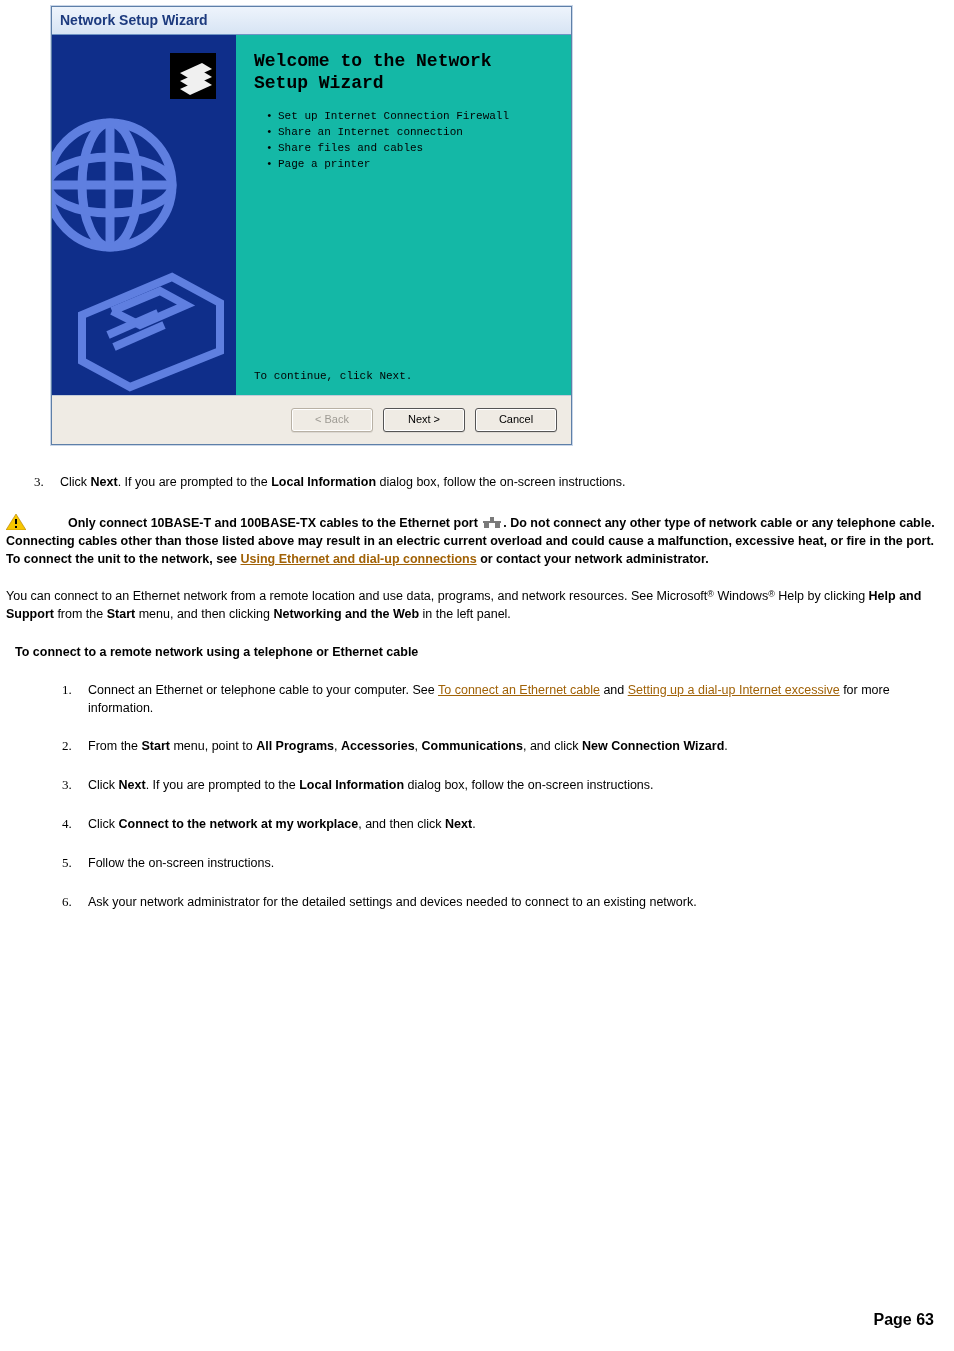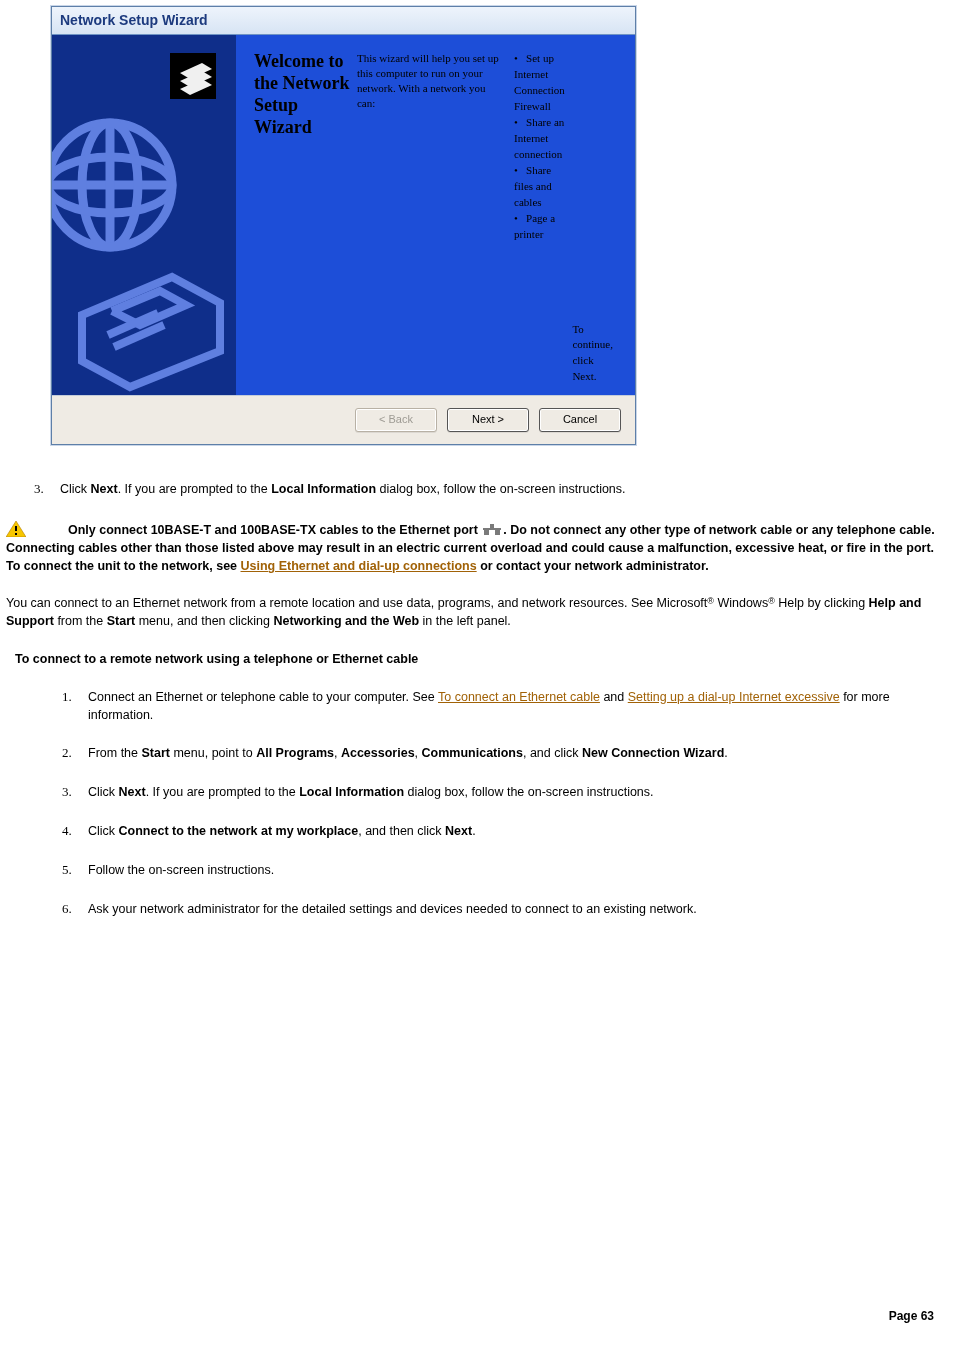--- a/index.html
+++ b/index.html
@@ -8,24 +8,24 @@
     padding: 6px;
     font-family: Verdana, Geneva, sans-serif;
     font-size: 12.5px;
     color: #000;
     line-height: 1.45;
     width: 954px;
   }
 
   
   .wizard {
-    width: 585px;
-    margin: 0 0 35px 45px;
+    width: 521px;
+    margin: 0 0 28px 45px;
     border: 1px solid #5e7fa8;
-    background: #1d4ed8;
+    background: #14b8a6;
     outline: 1px solid #c9d6e8;
   }
   .wizard-titlebar {
     padding: 3px 8px 4px 8px;
     font-family: "Trebuchet MS", Verdana, sans-serif;
     font-size: 14px;
     font-weight: bold;
     color: #1c3a7e;
     border-bottom: 1px solid #6f94c4;
     background: linear-gradient(#eef4fc, #d7e4f4);
@@ -37,23 +37,24 @@
   .wizard-side {
     width: 184px;
     min-height: 360px;
     background: #0f2e8a;
     position: relative;
   }
   .wizard-side svg { position:absolute; top:0; left:0; }
   .wizard-main {
     flex: 1;
     padding: 16px 22px 10px 18px;
-    font-family: Liberation Serif, serif;
+    font-family: Liberation Mono, monospace;
     font-size: 11px;
     display: flex;
+    flex-direction: column;
     justify-content: space-between;
   }
   .wizard-heading {
     font-size: 18px;
     font-weight: bold;
     color: #000;
     line-height: 1.22;
     margin-bottom: 14px;
   }
   .wizard-intro {
@@ -143,21 +144,21 @@
   .sub-heading { font-weight: bold; margin: 10px 0 20px 9px; }
 
   .steps2 { margin-left: 28px; }
   .steps2 .step-row { margin-bottom: 20px; }
 
   .page-footer {
     position: absolute;
     right: 20px;
     top: 1308px;
     font-weight: bold;
-    font-size: 12px;
+    font-size: 16px;
   }
   .reg { font-size: 9px; vertical-align: 3px; }
 </style>
 </head>
 <body>
 
 <div class="wizard">
   <div class="wizard-titlebar">
     <span>Network Setup Wizard</span>
   </div>
@@ -184,21 +185,20 @@
         <g fill="none" stroke="#5f7fe0" stroke-width="8">
           <polygon points="30,280 120,242 168,268 168,316 78,352 30,326"></polygon>
           <polyline points="60,276 108,256 134,270 88,290 60,276"></polyline>
           <line x1="56" y1="300" x2="106" y2="278"></line>
           <line x1="62" y1="312" x2="112" y2="290"></line>
         </g>
       </svg>
     </div>
     <div class="wizard-main">
       <div class="wizard-heading">Welcome to the Network Setup Wizard</div>
-      <div class="wizard-intro">This wizard will help you set up this computer to run on your network. With a network you can:</div>
       <ul class="wizard-list">
         <li>Set up Internet Connection Firewall</li>
         <li>Share an Internet connection</li>
         <li>Share files and cables</li>
         <li>Page a printer</li>
       </ul>
       <div class="wizard-continue">To continue, click Next.</div>
     </div>
   </div>
   <div class="wizard-buttons">

